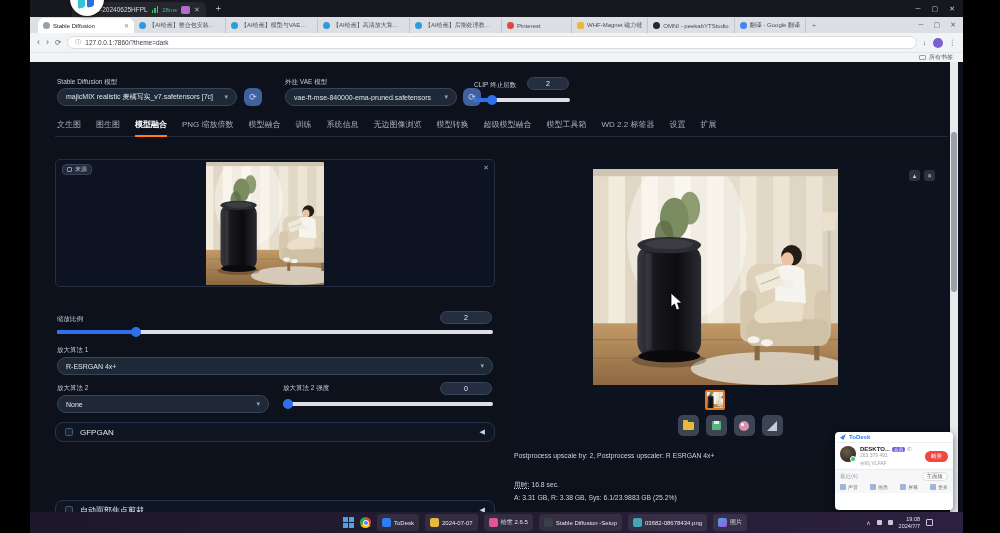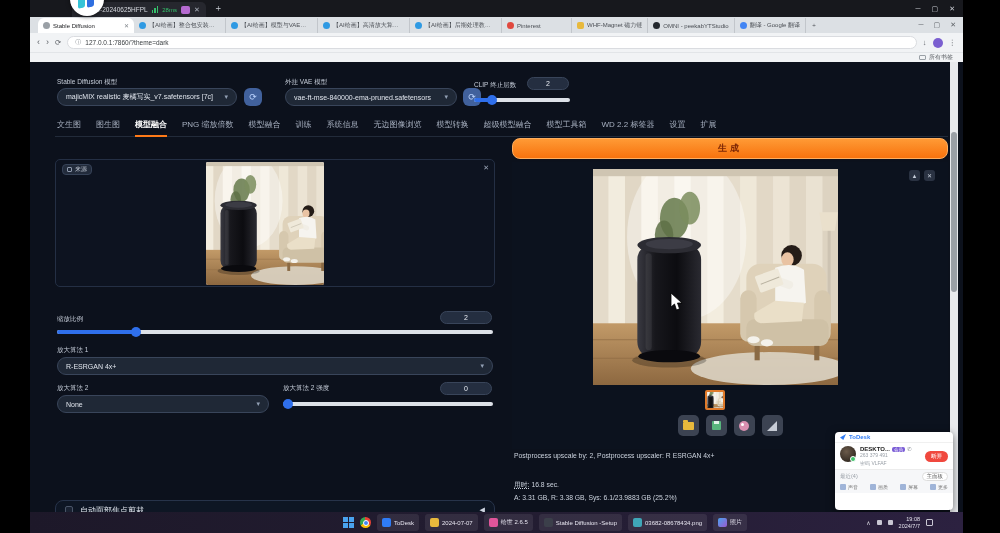--- a/index.html
+++ b/index.html
@@ -387,27 +387,31 @@
         <span>None</span>
         <span class="caret">▾</span>
       </div>
       <span class="flabel" style="left:253px; top:322px">放大算法 2 强度</span>
       <div class="numpill" style="left:410px; top:320px; width:52px; height:13px">0</div>
       <div class="slider" style="left:253px; top:340px; width:210px">
         <span class="fill" style="width:2%"></span>
           <span class="knob" style="left:0%"></span>
       </div>
 
+      <div class="acc" style="top:360px">
+        <span class="cb"></span>
+        <span class="al">GFPGAN</span>
+        <span class="ar">◀</span>
+      </div>
       <div class="acc" style="top:438px">
         <span class="cb"></span>
         <span class="al">自动面部焦点剪裁</span>
         <span class="ar">◀</span>
       </div>
 
-      <div class="genbtn">生成</div>
 
       <div class="outpanel">
         <div class="minibtn" style="right:28px; top:8px">
             <span>▲</span>
           </div>
         <div class="minibtn" style="right:13px; top:8px">
             <span>✕</span>
           </div>
         <div class="outimg">
           <svg class="scene-svg" viewBox="0 0 240 210" preserveAspectRatio="xMidYMid slice">

